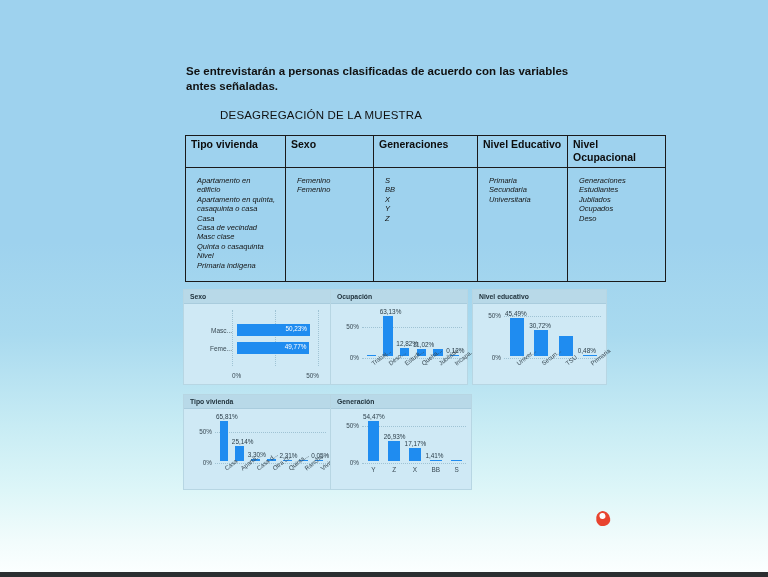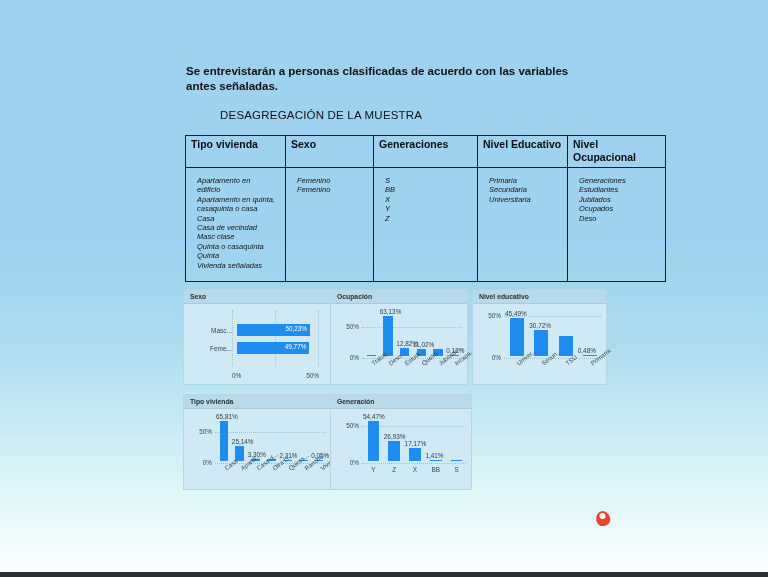--- a/index.html
+++ b/index.html
@@ -299,22 +299,22 @@
     <tbody>
       <tr>
         <td>
           <ul class="cell-list">
               <li>Apartamento en edificio</li>
               <li>Apartamento en quinta, casaquinta o casa</li>
               <li>Casa</li>
               <li>Casa de vecindad</li>
               <li>Masc clase</li>
               <li>Quinta o casaquinta</li>
-              <li>Quinta</li>
-              <li>Vivienda señaladas</li>
+              <li>Nivel</li>
+              <li>Primaria indígena</li>
             </ul>
         </td>
         <td>
           <ul class="cell-list">
               <li>Femenino</li>
               <li>Femenino</li>
             </ul>
         </td>
         <td>
           <ul class="cell-list">

